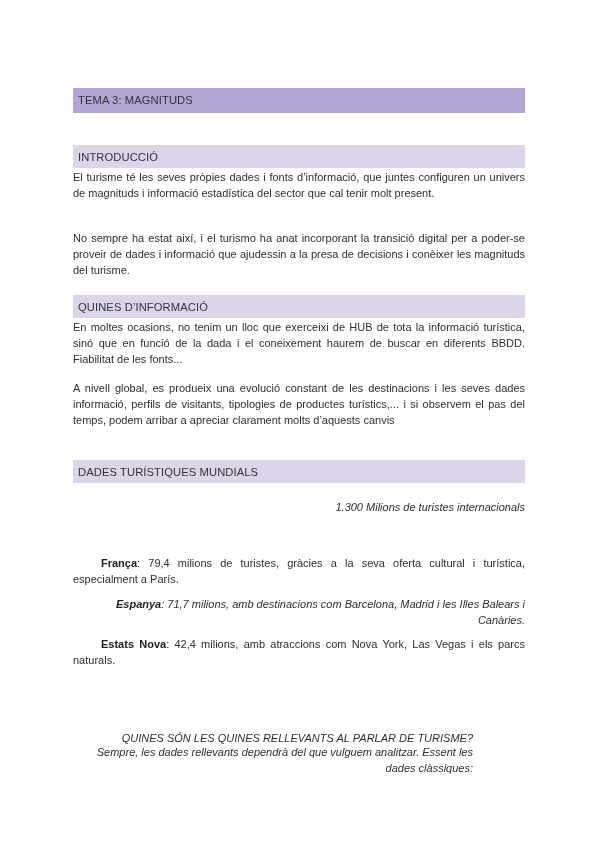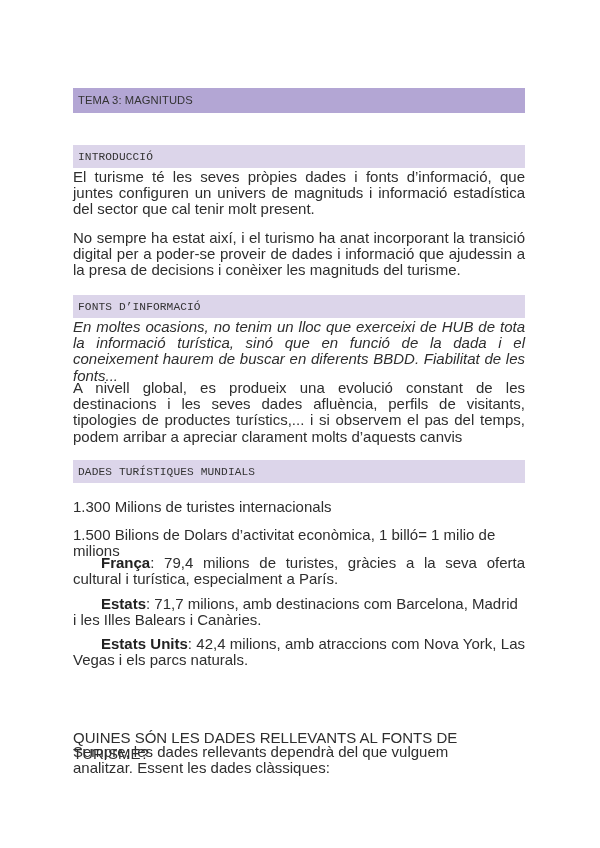--- a/index.html
+++ b/index.html
@@ -2,46 +2,45 @@
 <html><head>
   <meta charset="utf-8">
   <style>
     html, body { margin: 0; padding: 0; background: #ffffff; }
     body { width: 600px; height: 848px; position: relative; overflow: hidden;
            font-family: "Liberation Sans", sans-serif; color: #2b2b2b; }
     .page { position: absolute; left: 0; top: 0; width: 600px; height: 848px; background: #fff; }
     .bar { position: absolute; left: 73px; width: 452px; box-sizing: border-box;
            padding-left: 5px; font-size: 11.2px; letter-spacing: 0.1px; color: #333; }
     .bar-dark { background: #b3a6d4; height: 25px; line-height: 25px; }
-    .bar-light { background: #dcd5ea; height: 23px; line-height: 24px; font-family: Liberation Mono, monospace; }
-    .para { position: absolute; left: 73px; width: 452px; font-size: 15px;
+    .bar-light { background: #dcd5ea; height: 23px; line-height: 24px; }
+    .para { position: absolute; left: 73px; width: 452px; font-size: 11px;
             line-height: 16.2px; text-align: justify; color: #2e2e2e; margin: 0; }
-    .para.left { text-align: left; }
+    .para.left { text-align: right; font-style: italic; }
     .para b { font-weight: bold; color: #222; padding-left: 28px; }
   </style>
 </head>
 <body>
 
 <div class="page">
 
   <div class="bar bar-dark" style="top:88px;">TEMA 3: MAGNITUDS</div>
 
   <div class="bar bar-light" style="top:145px;">INTRODUCCIÓ</div>
   <p class="para" style="top:169px;">El turisme té les seves pròpies dades i fonts d’informació, que juntes configuren un univers de magnituds i informació estadística del sector que cal tenir molt present.</p>
   <p class="para" style="top:230px;">No sempre ha estat així, i el turismo ha anat incorporant la transició digital per a poder-se proveir de dades i informació que ajudessin a la presa de decisions i conèixer les magnituds del turisme.</p>
 
-  <div class="bar bar-light" style="top:295px;">FONTS D’INFORMACIÓ</div>
-  <p class="para" style="top:319px;font-style:italic;">En moltes ocasions, no tenim un lloc que exerceixi de HUB de tota la informació turística, sinó que en funció de la dada i el coneixement haurem de buscar en diferents BBDD. Fiabilitat de les fonts...</p>
-  <p class="para" style="top:380px;">A nivell global, es produeix una evolució constant de les destinacions i les seves dades afluència, perfils de visitants, tipologies de productes turístics,... i si observem el pas del temps, podem arribar a apreciar clarament molts d’aquests canvis</p>
+  <div class="bar bar-light" style="top:295px;">QUINES D’INFORMACIÓ</div>
+  <p class="para" style="top:319px;">En moltes ocasions, no tenim un lloc que exerceixi de HUB de tota la informació turística, sinó que en funció de la dada i el coneixement haurem de buscar en diferents BBDD. Fiabilitat de les fonts...</p>
+  <p class="para" style="top:380px;">A nivell global, es produeix una evolució constant de les destinacions i les seves dades informació, perfils de visitants, tipologies de productes turístics,... i si observem el pas del temps, podem arribar a apreciar clarament molts d’aquests canvis</p>
 
   <div class="bar bar-light" style="top:460px;">DADES TURÍSTIQUES MUNDIALS</div>
 
   <p class="para left" style="top:499px;">1.300 Milions de turistes internacionals</p>
-  <p class="para left" style="top:527px;">1.500 Bilions de Dolars d’activitat econòmica, 1 billó= 1 milio de milions</p>
 
   <p class="para" style="top:555px;"><b>França</b><span>: 79,4 milions de turistes, gràcies a la seva oferta cultural i turística, especialment a París.</span></p>
-  <p class="para left" style="top:596px;"><b>Estats</b><span>: 71,7 milions, amb destinacions com Barcelona, Madrid i les Illes Balears i Canàries.</span></p>
-  <p class="para" style="top:636px;"><b>Estats Units</b><span>: 42,4 milions, amb atraccions com Nova York, Las Vegas i els parcs naturals.</span></p>
+  <p class="para left" style="top:596px;"><b>Espanya</b><span>: 71,7 milions, amb destinacions com Barcelona, Madrid i les Illes Balears i Canàries.</span></p>
+  <p class="para" style="top:636px;"><b>Estats Nova</b><span>: 42,4 milions, amb atraccions com Nova York, Las Vegas i els parcs naturals.</span></p>
 
-  <p class="para left" style="top:730px; width:400px;">QUINES SÓN LES DADES RELLEVANTS AL FONTS DE TURISME?</p>
+  <p class="para left" style="top:730px; width:400px;">QUINES SÓN LES QUINES RELLEVANTS AL PARLAR DE TURISME?</p>
   <p class="para left" style="top:744px; width:400px;">Sempre, les dades rellevants dependrà del que vulguem analitzar. Essent les dades clàssiques:</p>
 
 </div>
 
 </body></html>

